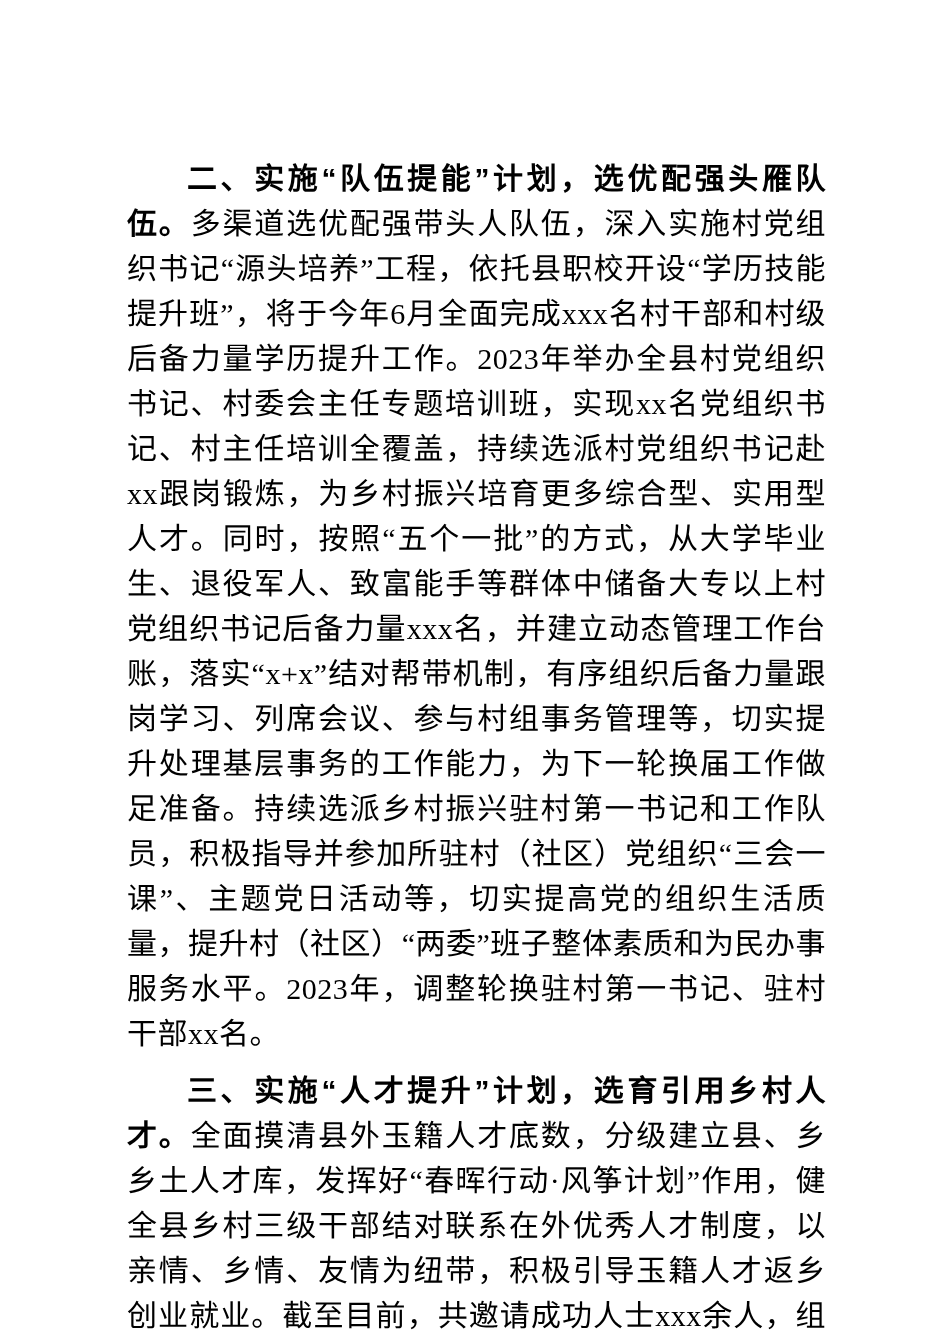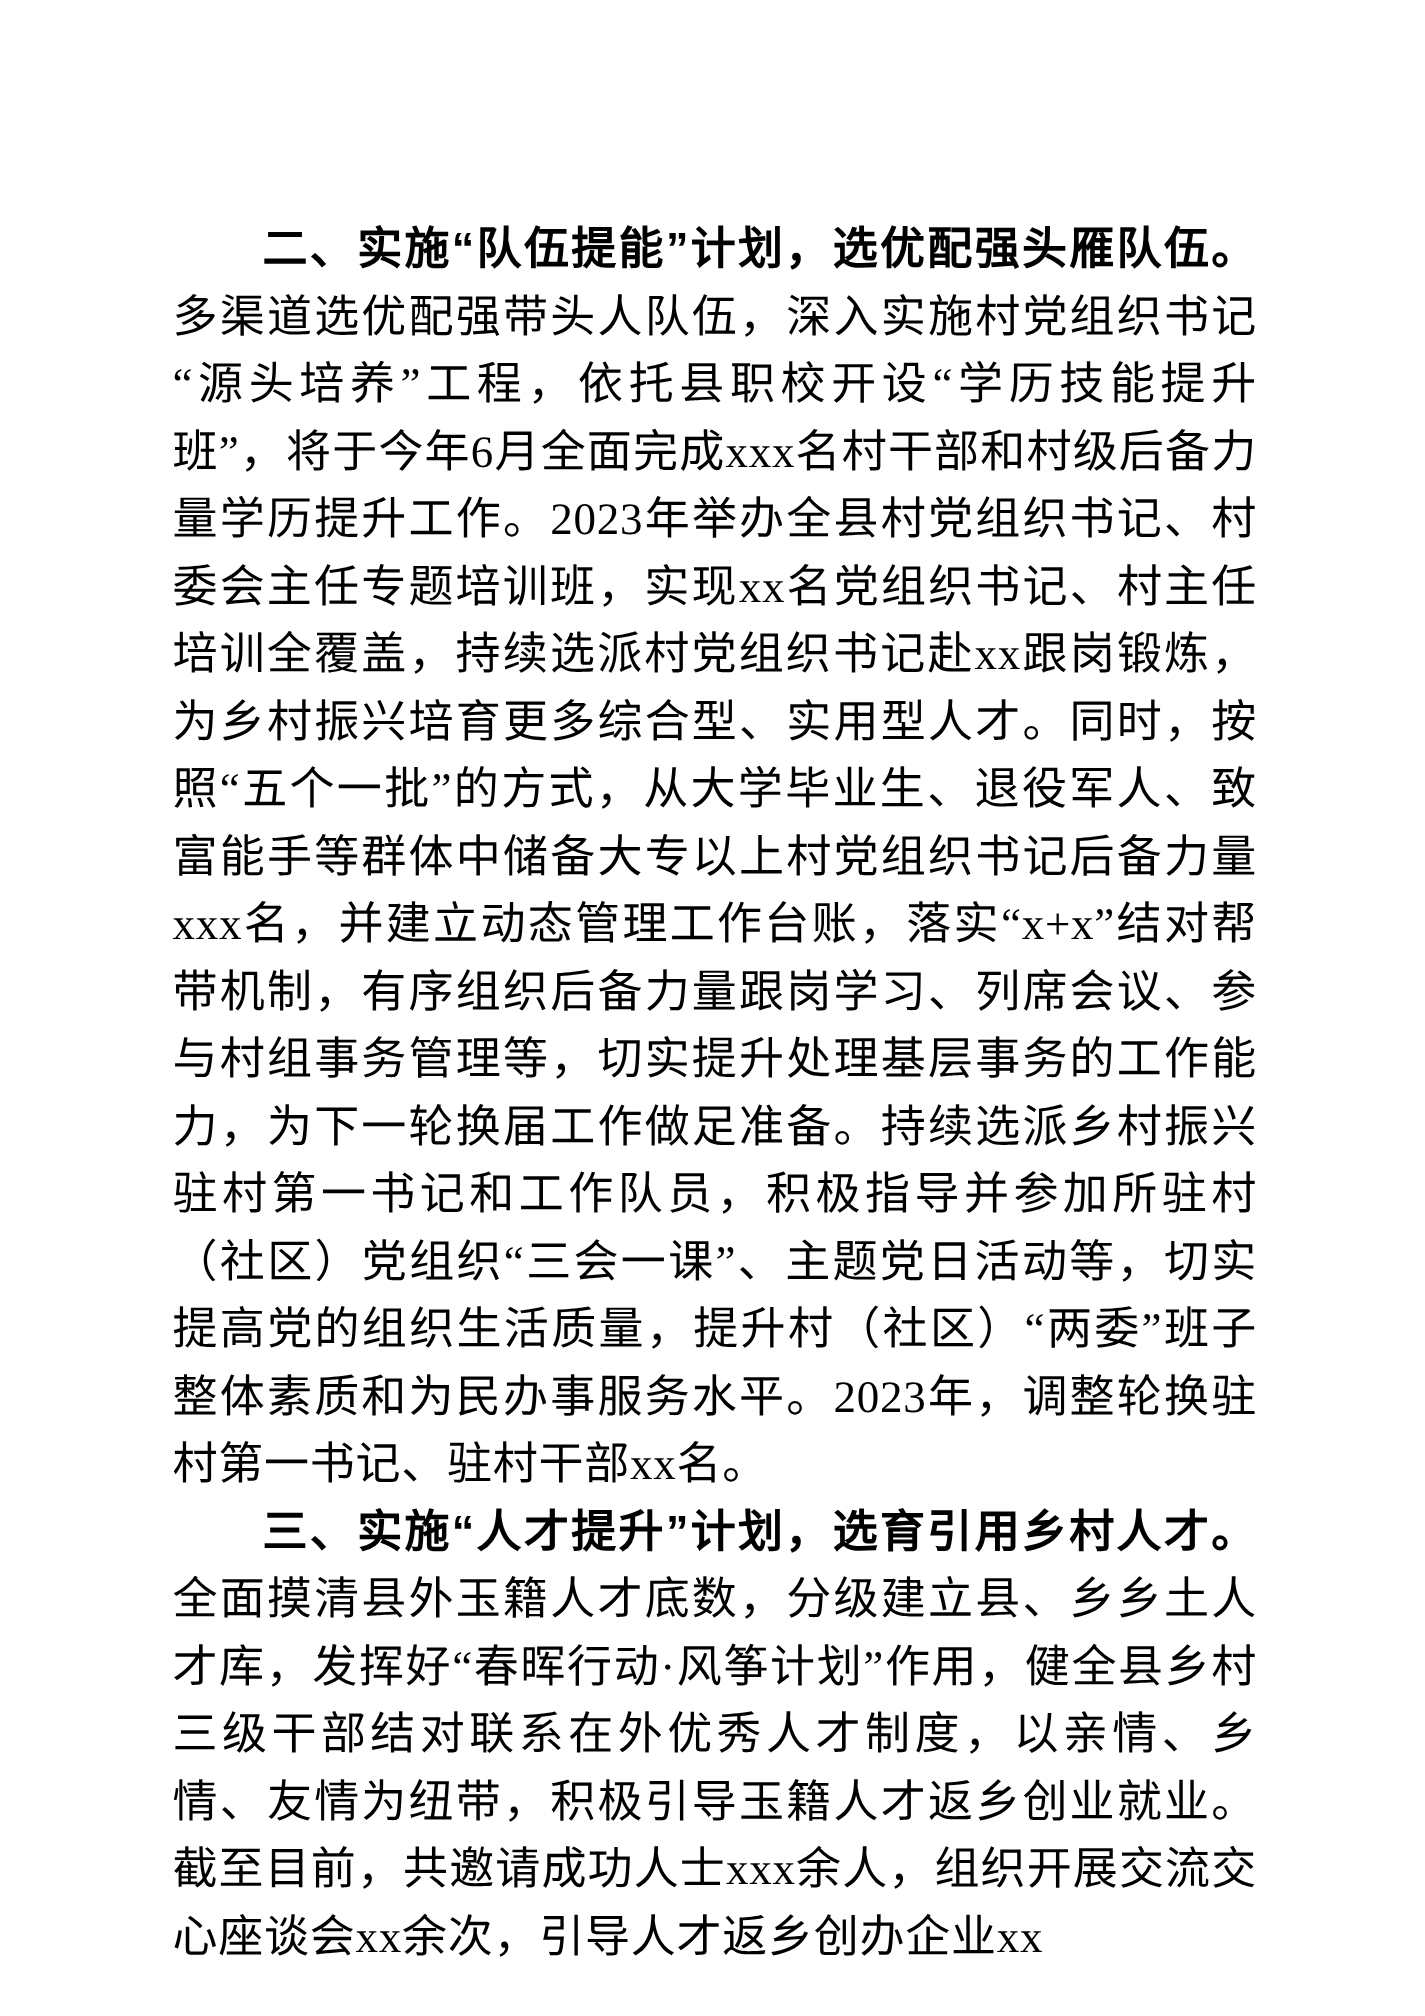--- a/index.html
+++ b/index.html
@@ -20,21 +20,21 @@
     padding: 144px 112px 0 115px;
     color: #000000;
     font-family: "Liberation Serif", "DejaVu Serif", serif;
     font-size: 30px;
     line-height: 45px;
     text-align: justify;
     text-justify: inter-character;
     letter-spacing: 0.5px;
   }
   p.para {
-    margin: 0;
+    margin: 12px;
     padding: 0;
     text-indent: 2em;
   }
   .sec-heading {
     font-family: "Liberation Sans", "DejaVu Sans", sans-serif;
     font-weight: 700;
   }
   .sec-body {
     font-weight: 400;
   }

